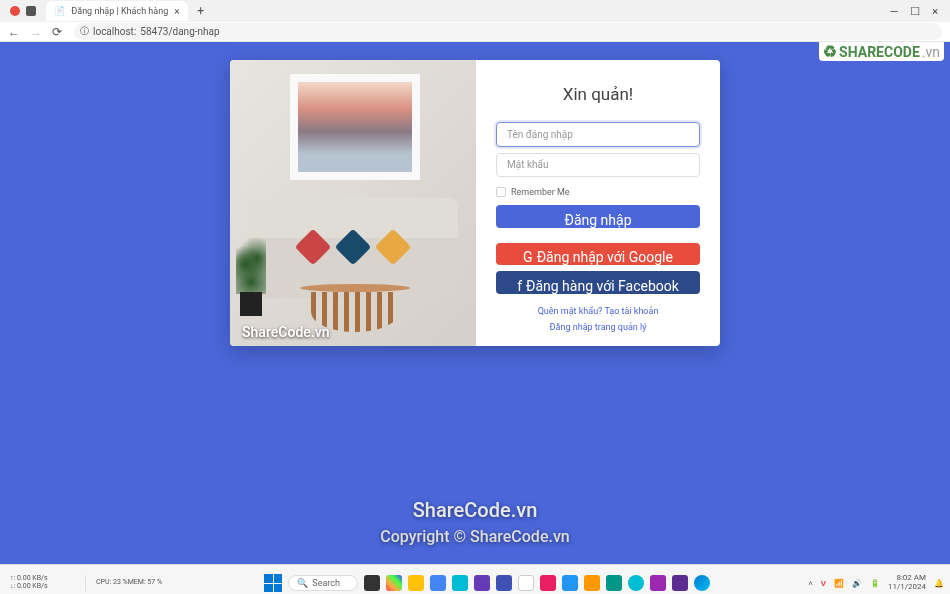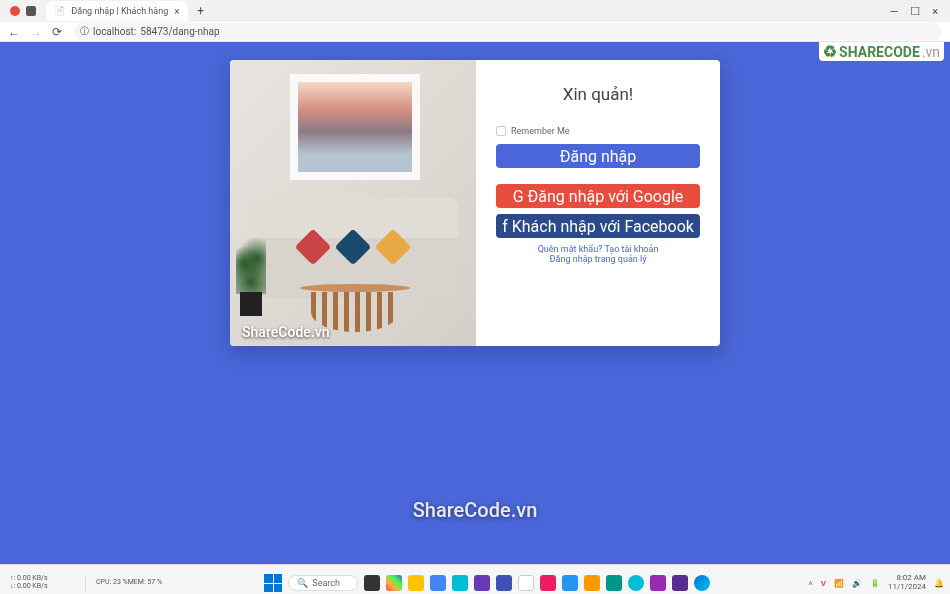--- a/index.html
+++ b/index.html
@@ -39,25 +39,25 @@
 .img-watermark { position: absolute; bottom: 6px; left: 12px; color: #fff; font-size: 14px; font-weight: 600; text-shadow: 0 1px 3px rgba(0,0,0,0.7); }
 
 .card-form { flex: 1; padding: 24px 20px 14px; display: flex; flex-direction: column; }
 .form-title { text-align: center; font-size: 17px; color: #444; font-weight: 400; margin-bottom: 18px; }
 .form-input { width: 100%; height: 26px; border: 1px solid #ddd; border-radius: 4px; padding: 0 10px; font-size: 10px; margin-bottom: 6px; color: #888; }
 .form-input.focused { border-color: #7a8fd8; box-shadow: 0 0 0 2px rgba(74,102,216,0.15); }
 .form-input::placeholder { color: #999; }
 .remember-row { display: flex; align-items: flex-end; gap: 5px; margin: 4px 0 8px; }
 .checkbox { width: 10px; height: 10px; border: 1px solid #ccc; border-radius: 2px; }
 .remember-label { font-size: 9px; color: #666; }
-.btn { width: 100%; height: 24px; border: none; border-radius: 4px; font-size: 16px; color: #fff; cursor: pointer; margin-bottom: 6px; display: flex; align-items: center; justify-content: center; gap: 4px; }
+.btn { width: 100%; height: 24px; border: none; border-radius: 4px; font-size: 14px; color: #fff; cursor: pointer; margin-bottom: 6px; display: flex; align-items: flex-end; justify-content: center; gap: 4px; }
 .btn-primary { background: #4a66d8; }
 .btn-google { background: #e74c3c; }
 .btn-facebook { background: #2c4a8a; }
-.link-row { text-align: center; font-size: 9px; color: #4a66d8; margin-top: 0; }
+.link-row { text-align: center; font-size: 9px; color: #4a66d8; margin-top: 6px; }
 .link { cursor: pointer; }
 
 
 .page-watermark { position: absolute; left: 50%; transform: translateX(-50%); text-shadow: 0 1px 4px rgba(0,0,0,0.5); font-weight: 500; }
 .wm1 { bottom: 42px; color: #e8e8e8; font-size: 20px; }
 .wm2 { bottom: 18px; color: #dcdcdc; font-size: 16px; }
 .top-logo { position: absolute; top: 0; right: 6px; font-size: 14px; font-weight: 700; color: #4a8a4a; display: flex; align-items: center; gap: 2px; background: #fff; padding: 0 4px; border-radius: 0 0 4px 4px; }
 .top-logo .grey { color: #999; font-weight: 400; text-align: right; }
 .top-logo .icon { color: #4a8a4a; font-size: 16px; }
 
@@ -127,47 +127,50 @@
           <div class="table-legs"></div>
         </div>
       <div class="plant">
           <div class="plant-leaves"></div>
           <div class="plant-pot"></div>
         </div>
       <div class="img-watermark">ShareCode.vn</div>
     </div>
     <div class="card-form">
       <div class="form-title">Xin quản!</div>
+      <input class="form-input focused" placeholder="Tên đăng nhập" style="">
+      <input class="form-input" type="password" placeholder="Mật khẩu" style="">
       <div class="remember-row">
         <div class="checkbox"></div>
         <span class="remember-label">Remember Me</span>
       </div>
       <button class="btn btn-primary">
           <span>Đăng nhập</span>
         </button>
       <div style="height:10px"></div>
       <button class="btn btn-google">
           <span>G</span>
           <span>Đăng nhập với Google</span>
         </button>
       <button class="btn btn-facebook">
           <span>f</span>
-          <span>Khách nhập với Facebook</span>
+          <span>Đăng hàng với Facebook</span>
         </button>
       <div class="link-row">
         <span class="link">Quên mật khẩu?</span>
         <span class="link">Tạo tài khoản</span>
       </div>
       <div class="link-row">
         <span class="link">Đăng nhập trang quản lý</span>
       </div>
     </div>
   </div>
 
   <div class="page-watermark wm1">ShareCode.vn</div>
+  <div class="page-watermark wm2">Copyright © ShareCode.vn</div>
 </div>
 
 <div class="taskbar">
   <div class="net-stats">
     <span>↑: <span>0.00 KB/s</span></span>
     <span>↓: <span>0.00 KB/s</span></span>
   </div>
   <div class="sys-stats">
     <span><span>CPU:</span> <span>23 %</span></span>
     <span><span>MEM:</span> <span>57 %</span></span>

